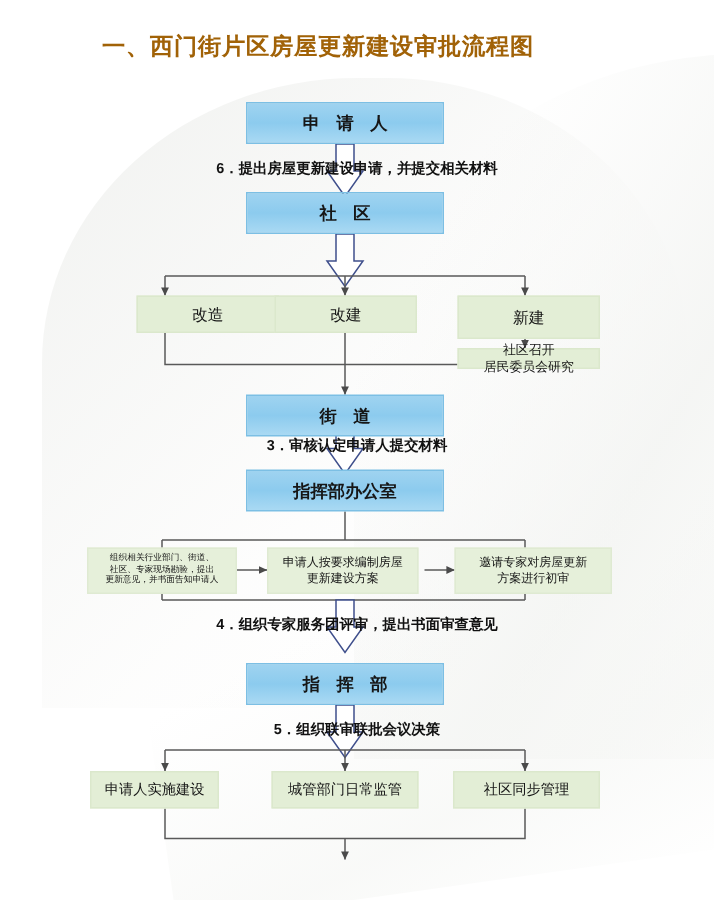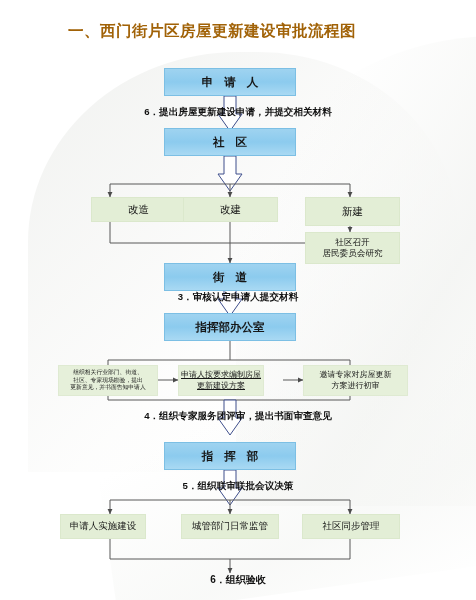--- a/index.html
+++ b/index.html
@@ -180,21 +180,21 @@
   </div>
 
   <div class="node green" style="left:183px; top:197px; width:95px; height:25px; font-size:10.5px;">
     <span>改建</span>
   </div>
 
   <div class="node green" style="left:305px; top:197px; width:95px; height:29px; font-size:10.5px;">
     <span>新建</span>
   </div>
 
-  <div class="node green" style="left:305px; top:232px; width:95px; height:32px; font-size:8.6px;">
+  <div class="node green" style="left:305px; top:232px; width:95px; height:14px; font-size:8.6px;">
     <span class="lines">
       <span>社区召开</span><br>
       <span>居民委员会研究</span>
     </span>
   </div>
 
   <div class="node blue" style="left:164px; top:263px; width:132px; height:28px; font-size:11.5px;">
     <span class="spaced">街道</span>
   </div>
 
@@ -203,21 +203,21 @@
   </div>
 
   <div class="node green pale" style="left:58px; top:365px; width:100px; height:31px; font-size:5.8px;">
     <span class="lines">
       <span>组织相关行业部门、街道、</span><br>
       <span>社区、专家现场勘验，提出</span><br>
       <span>更新意见，并书面告知申请人</span>
     </span>
   </div>
 
-  <div class="node green pale" style="left:178px; top:365px; width:86px; height:31px; font-size:8px;text-decoration:underline;">
+  <div class="node green pale" style="left:178px; top:365px; width:101px; height:31px; font-size:8px;">
     <span class="lines">
       <span>申请人按要求编制房屋</span><br>
       <span>更新建设方案</span>
     </span>
   </div>
 
   <div class="node blue" style="left:164px; top:442px; width:132px; height:28px; font-size:11.5px;">
     <span class="spaced">指挥部</span>
   </div>
 
@@ -242,15 +242,14 @@
 
   <div class="step" style="left:0; top:106px; width:476px;">6．提出房屋更新建设申请，并提交相关材料</div>
 
 
   <div class="step" style="left:0; top:291px; width:476px;">3．审核认定申请人提交材料</div>
 
   <div class="step" style="left:0; top:410px; width:476px;">4．组织专家服务团评审，提出书面审查意见</div>
 
   <div class="step" style="left:0; top:480px; width:476px;">5．组织联审联批会议决策</div>
 
-  <div class="step" style="left:0; top:573px; width:476px; font-size:10px;">6．组织验收</div>
 
 </div>
 
 </body></html>

